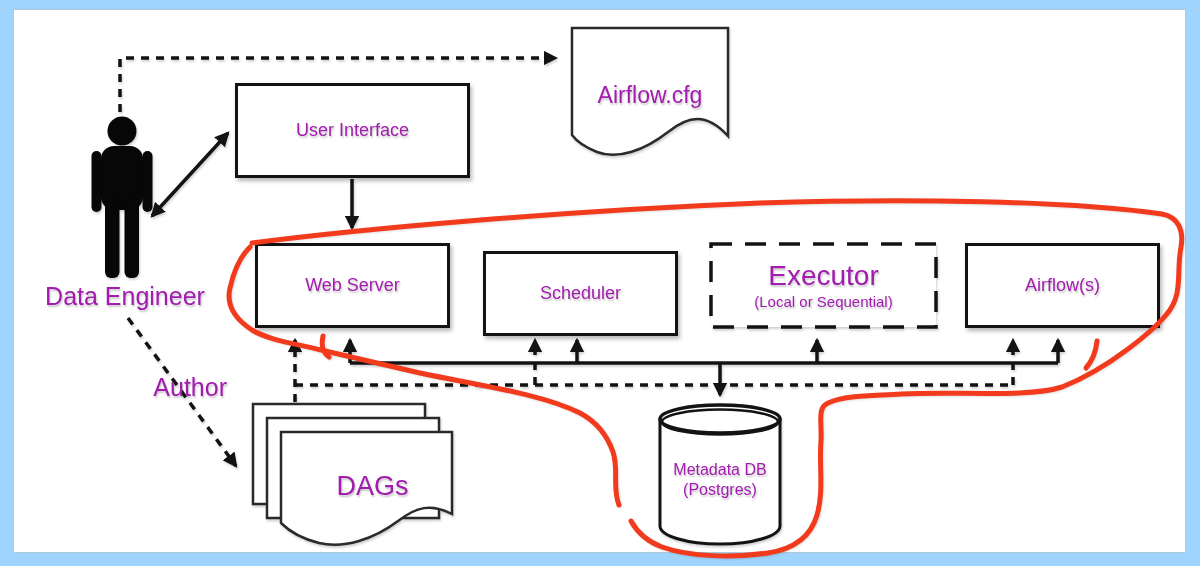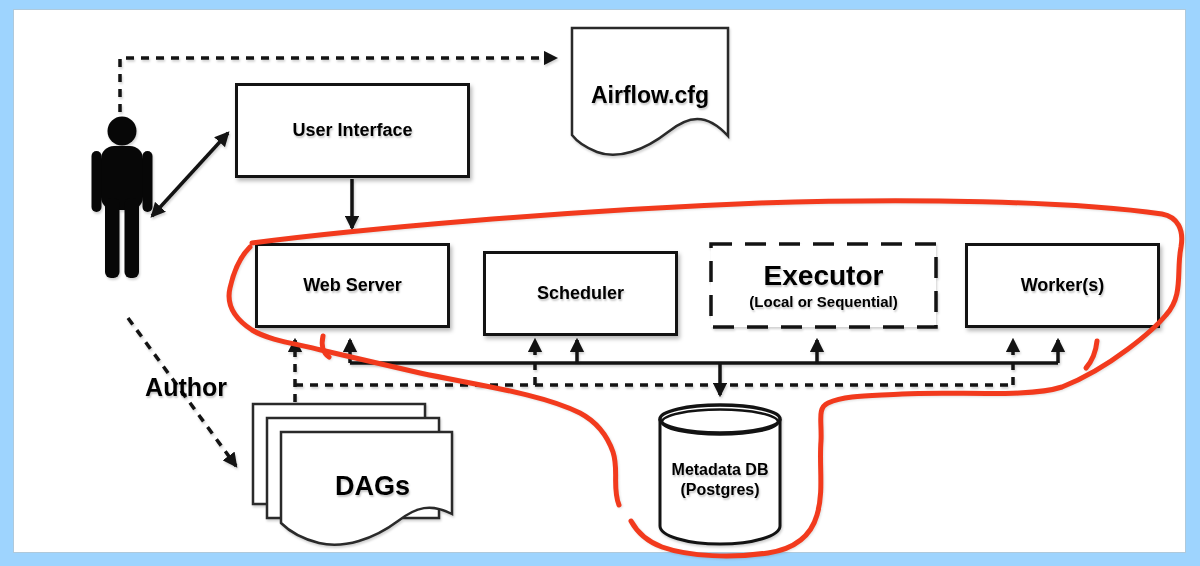--- a/index.html
+++ b/index.html
@@ -8,21 +8,21 @@
     background:#9ed4fe;
     font-family:"Liberation Sans", sans-serif;
   }
   .canvas{
     position:absolute;left:13px;top:9px;width:1173px;height:544px;
     background:#ffffff;border:1px solid #afc9db;box-sizing:border-box;
   }
   svg.layer{position:absolute;left:0;top:0;width:1200px;height:566px;pointer-events:none;}
   #base-layer{z-index:1;filter:drop-shadow(1px 2px 1px rgba(0,0,0,0.18));}
   #red-layer{z-index:3;filter:drop-shadow(1px 1px 1px rgba(0,0,0,0.12));}
-  .node,.lbl{position:absolute;z-index:2;box-sizing:border-box;color:#000000;font-weight:700;}
+  .node,.lbl{position:absolute;z-index:2;box-sizing:border-box;color:#a21caf;font-weight:400;}
   .node{
     background:#ffffff;border:3px solid #131313;
     display:flex;flex-direction:column;align-items:center;justify-content:center;
     box-shadow:2px 3px 4px rgba(0,0,0,0.28);
     text-shadow:1px 2px 2px rgba(0,0,0,0.22);
   }
   .node.ghost{background:transparent;border:none;box-shadow:none;}
   .lbl{text-align:center;text-shadow:1px 2px 2px rgba(0,0,0,0.22);}
   .t26{font-size:18px;}
   .t25{font-size:25px;}
@@ -102,23 +102,24 @@
   <div class="node t26" style="left:483px;top:243px;width:195px;height:85px;margin-top:8px;">
     <span>Scheduler</span>
   </div>
 
   <div class="node ghost" style="left:711px;top:244px;width:225px;height:83px;">
     <span class="t24">Executor</span>
     <span class="t15">(Local or Sequential)</span>
   </div>
 
   <div class="node t26" style="left:965px;top:243px;width:195px;height:85px;">
-    <span>Worker(s)</span>
+    <span>Airflow(s)</span>
   </div>
 
+  <div class="lbl t25" style="left:30px;top:282px;width:190px;">Data Engineer</div>
 
   <div class="lbl t25" style="left:132px;top:373px;width:95px;text-align:right;">Author</div>
 
   <div class="lbl t23" style="left:572px;top:82px;width:156px;">Airflow.cfg</div>
 
   <div class="lbl t27" style="left:300px;top:471px;width:145px;">DAGs</div>
 
   <div class="lbl t16" style="left:655px;top:460px;width:130px;">
     <div>Metadata DB</div>
     <div>(Postgres)</div>

